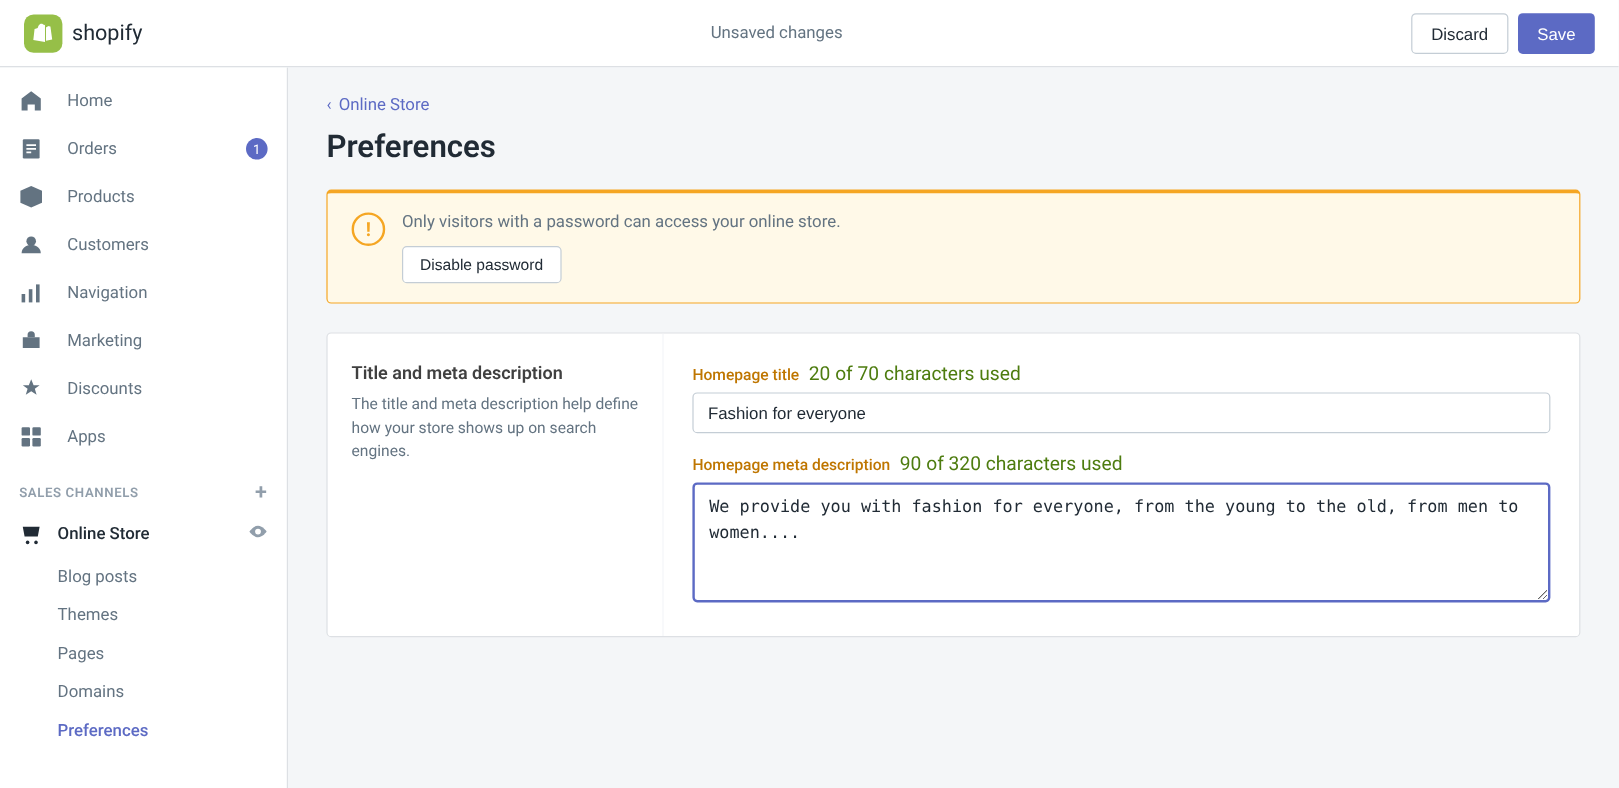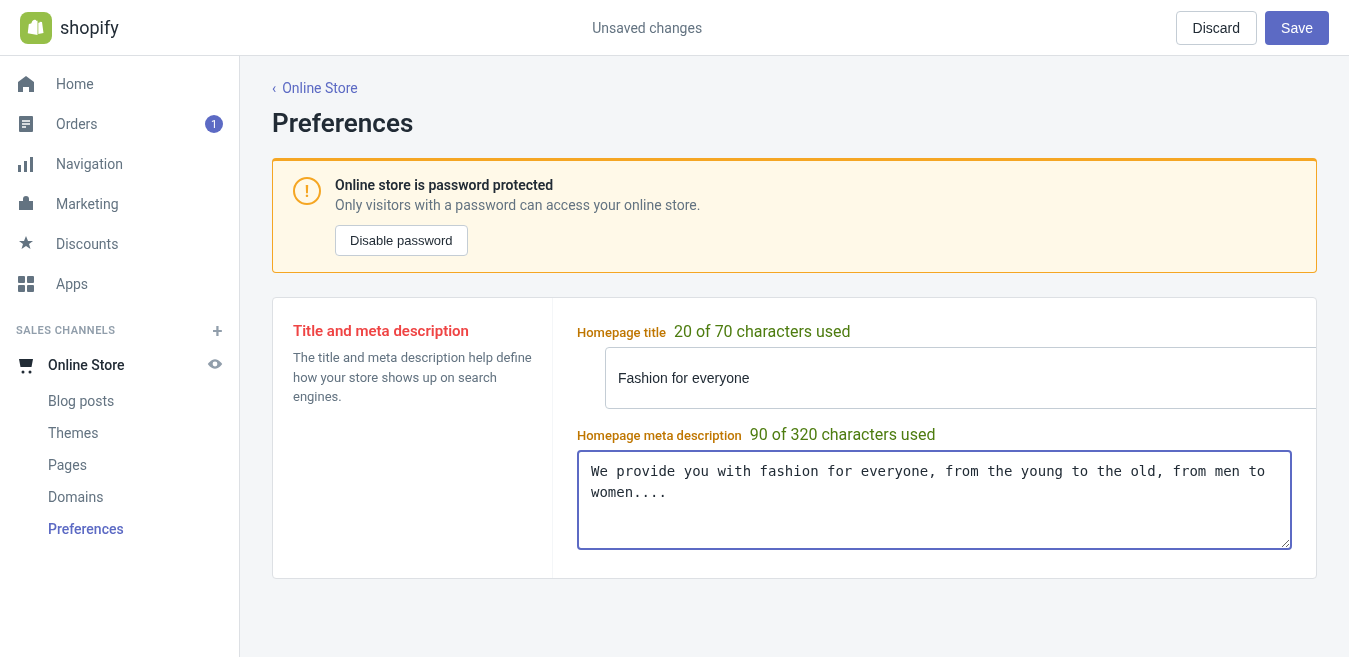--- a/index.html
+++ b/index.html
@@ -183,33 +183,32 @@
     .section-inner {
       display: flex;
       gap: 0;
     }
     .section-left {
       width: 280px;
       padding: 24px 20px;
       flex-shrink: 0;
       border-right: 1px solid #f4f6f8;
     }
-    .section-left-title { font-size: 15px; font-weight: 600; color: #ef4444; margin-bottom: 8px; }
+    .section-left-title { font-size: 15px; font-weight: 600; color: #404040; margin-bottom: 8px; }
     .section-left-desc { font-size: 13px; color: #637381; line-height: 1.5; }
     .section-right { flex: 1; padding: 24px 24px; }
     .field-input {
       width: 100%;
-      padding: 22px 12px;
+      padding: 8px 12px;
       border: 1px solid #c4cdd5;
       border-radius: 4px;
       font-size: 14px;
       color: #212b35;
       outline: none;
       margin-bottom: 16px;
-      margin-left: 28px;
     }
     .field-textarea {
       width: 100%;
       padding: 9px 12px;
       border: 2px solid #5c6ac4;
       border-radius: 4px;
       font-size: 14px;
       color: #212b35;
       outline: none;
       resize: vertical;
@@ -277,21 +276,38 @@
               <rect x="3" y="2" width="14" height="16" rx="1"></rect>
               <line x1="6" y1="7" x2="14" y2="7" stroke="white" stroke-width="1.5"></line>
               <line x1="6" y1="10" x2="14" y2="10" stroke="white" stroke-width="1.5"></line>
               <line x1="6" y1="13" x2="10" y2="13" stroke="white" stroke-width="1.5"></line>
             </svg>
         </span>
         <span class="nav-label">Orders</span>
         <span class="nav-badge">1</span>
       </div>
 
-
+      <div class="nav-item">
+        <span class="nav-icon">
+          <svg width="20" height="20" viewBox="0 0 20 20" fill="#637381">
+              <path d="M10 1L1 5v10l9 4 9-4V5z"></path>
+            </svg>
+        </span>
+        <span class="nav-label">Products</span>
+      </div>
+
+      <div class="nav-item">
+        <span class="nav-icon">
+          <svg width="20" height="20" viewBox="0 0 20 20" fill="#637381">
+              <circle cx="10" cy="7" r="4"></circle>
+              <path d="M2 17c0-4 3.6-7 8-7s8 3 8 7"></path>
+            </svg>
+        </span>
+        <span class="nav-label">Customers</span>
+      </div>
 
       <div class="nav-item">
         <span class="nav-icon">
           <svg width="20" height="20" viewBox="0 0 20 20" fill="#637381">
               <rect x="2" y="11" width="3" height="7"></rect>
               <rect x="8" y="7" width="3" height="11"></rect>
               <rect x="14" y="3" width="3" height="15"></rect>
             </svg>
         </span>
         <span class="nav-label">Navigation</span>
@@ -368,21 +384,20 @@
     <div class="breadcrumb">
       <span>‹</span>
       <span>Online Store</span>
     </div>
 
     <h1 class="page-title">Preferences</h1>
 
     <div class="warning-banner">
       <div class="warning-icon">!</div>
       <div class="warning-content">
-        <div class="warning-title">Online store is password protected</div>
         <div class="warning-desc">Only visitors with a password can access your online store.</div>
         <button class="btn-disable-password">Disable password</button>
       </div>
     </div>
 
     <div class="section-card">
       <div class="section-inner">
         <div class="section-left">
           <div class="section-left-title">Title and meta description</div>
           <div class="section-left-desc">The title and meta description help define how your store shows up on search engines.</div>

